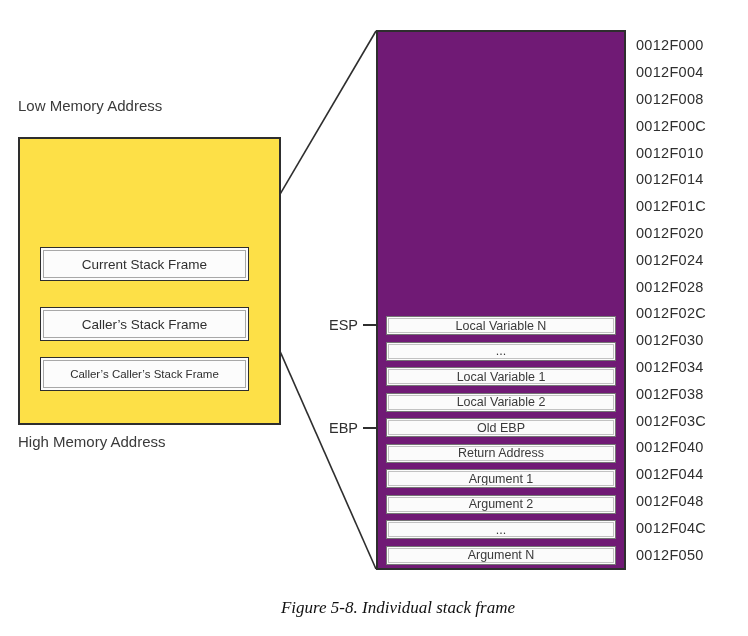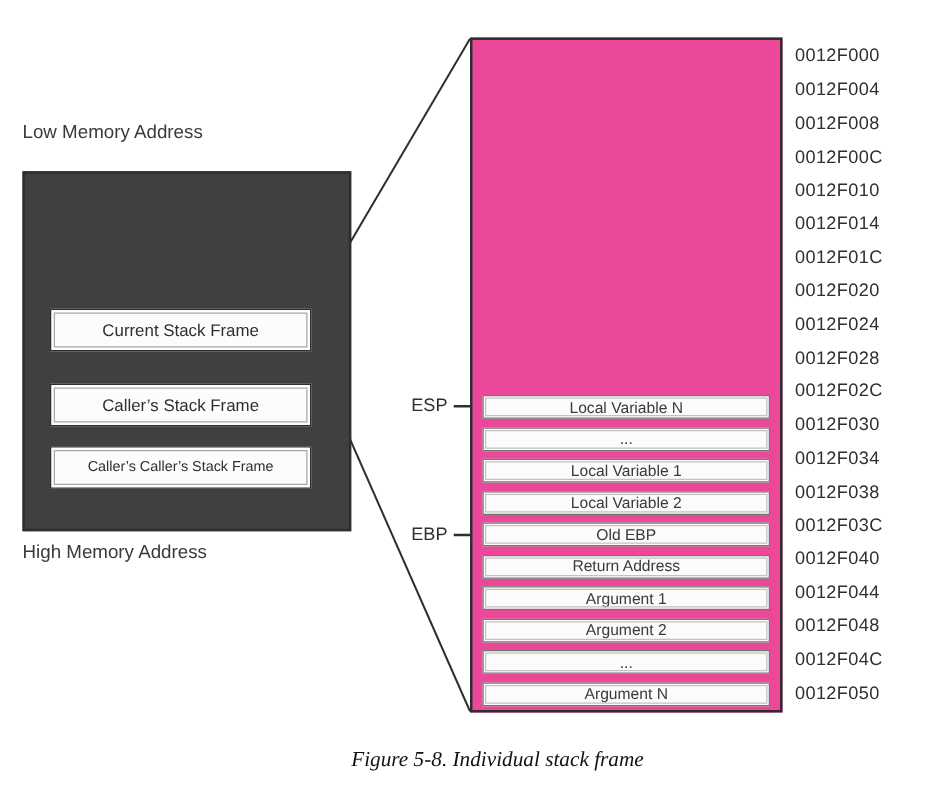--- a/index.html
+++ b/index.html
@@ -10,32 +10,32 @@
 
   .callout { position: absolute; left: 0; top: 0; }
   .callout line { stroke: #2e2e2e; stroke-width: 1.6; }
 
   .mem-label { position: absolute; left: 18px; width: 263px; 
                font-size: 15px; color: #3a3a3a; }
   .mem-label.low  { top: 97px; }
   .mem-label.high { top: 433px; }
 
   .overview-box { position: absolute; left: 18px; top: 137px; width: 263px; height: 288px;
-                  border: 2px solid #2e2e2e; background: #404040; }
+                  border: 2px solid #2e2e2e; background: #fde047; }
 
   .frame-box { position: absolute; left: 20px; width: 209px; height: 34px;
                border: 1.5px solid #2e2e2e; outline: 1px solid #a8a8a8; outline-offset: -4px;
                display: flex; align-items: center; justify-content: center;
                font-size: 13.5px; color: #2f2f2f; background: #fcfcfc; text-align: center; }
   .frame-box.f0 { top: 108px; }
   .frame-box.f1 { top: 168px; }
   .frame-box.f2 { top: 218px; font-size: 11.5px; }
 
   .detail-box { position: absolute; left: 376px; top: 30px; width: 250px; height: 540px;
-                border: 2px solid #2e2e2e; display: flex; flex-direction: column; background: #ec4899; }
+                border: 2px solid #2e2e2e; display: flex; flex-direction: column; background: #701a75; }
   .slot { flex: 1 1 0; display: flex; align-items: center; padding: 0 8px; min-height: 0; }
   .cell { width: 100%; height: 19px; border: 1px solid #757575;
           outline: 1px solid #c2c2c2; outline-offset: -3px;
           display: flex; align-items: center; justify-content: center;
           font-size: 12.5px; color: #3a3a3a; background: #fbfbfb; }
 
   .addr-col { position: absolute; left: 636px; top: 32px; width: 92px; height: 536px;
               display: flex; flex-direction: column; }
   .addr { flex: 1 1 0; display: flex; align-items: center;
           font-size: 14.5px; color: #2f2f2f; letter-spacing: 0.3px; }

